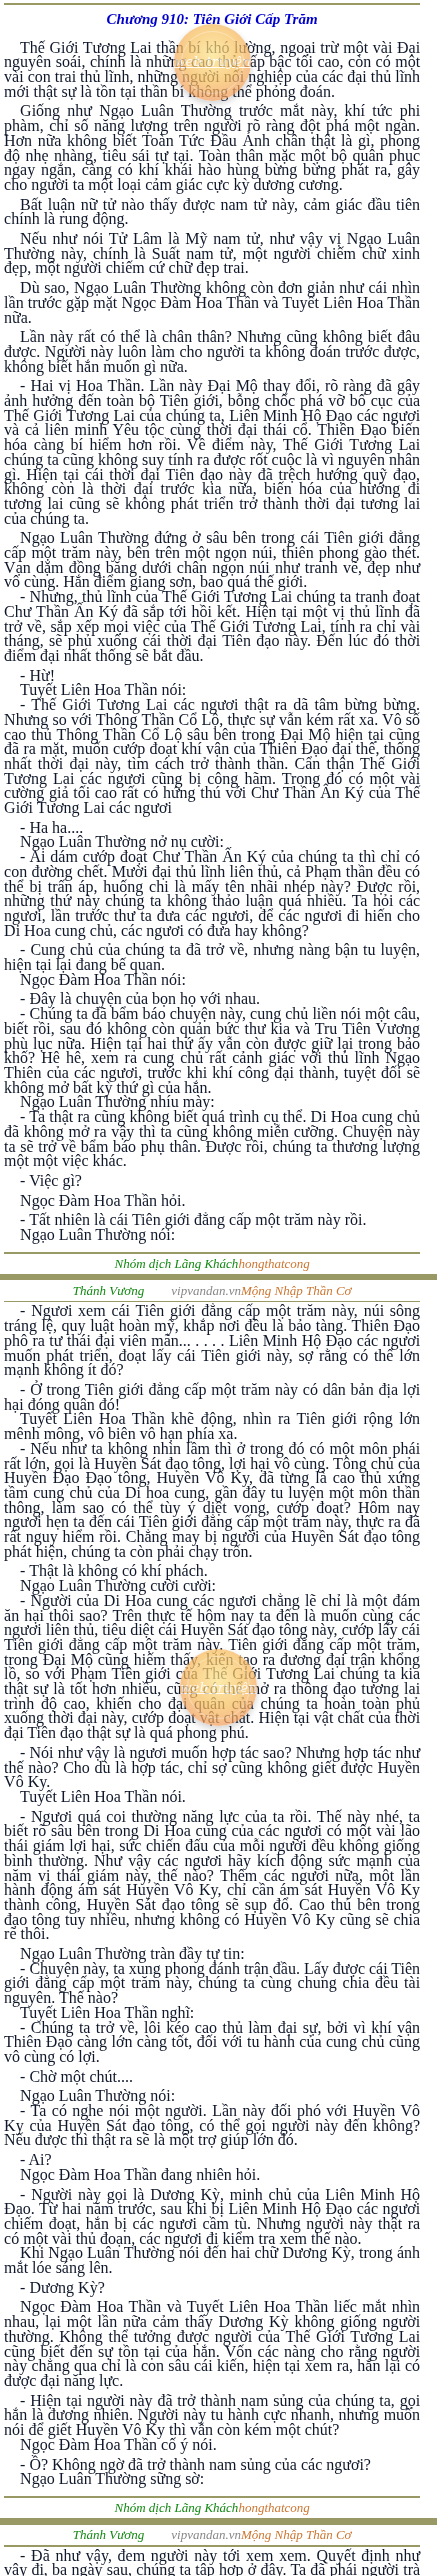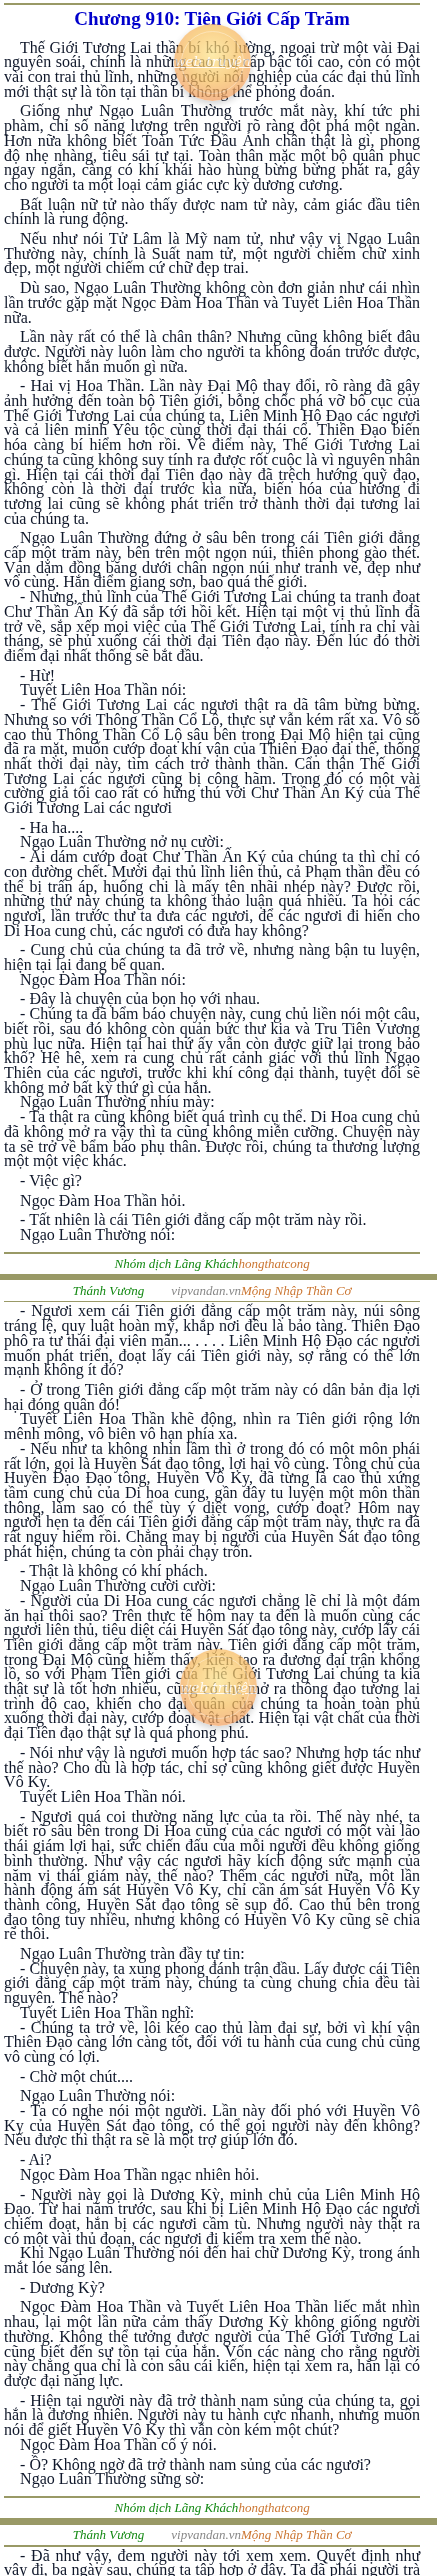--- a/index.html
+++ b/index.html
@@ -3,21 +3,21 @@
 <meta charset="utf-8">
 <style>
   html, body { margin: 0; padding: 0; background: #ffffff; }
   body { width: 437px; position: relative; overflow-x: hidden; }
   .page { position: relative; width: 437px; }
   .content { width: 416px; margin-left: 4.1px; position: relative; z-index: 1; }
   .rule { height: 1.5px; background: #999966; width: 416px; margin-left: 4.1px; }
   .band { height: 6.2px; background: #999966; width: 437px; }
   .title {
     font-family: "Liberation Serif", serif; color: #0000cc;
-    font-size: 19px; text-align: center; margin: 4.1px 0 11.3px 0; line-height: 20.6px;
+    font-size: 15px; text-align: center; margin: 4.1px 0 11.3px 0; line-height: 20.6px; font-style: italic;
   }
   .p {
     font-family: "Liberation Serif", serif; color: #0f172a;
     font-size: 16px; line-height: 14.7px; text-align: justify;
     text-indent: 16px; margin: 0;
   }
   .p.gap { margin-top: 5px; }
   .runhead, .runfoot {
     display: flex; justify-content: center; align-items: center;
     font-family: "Liberation Serif", serif; font-style: italic; font-size: 13px;
@@ -105,21 +105,21 @@
         <p class="p">Tuyết Liên Hoa Thần nói.</p>
         <p class="p gap">- Ngươi quá coi thường năng lực của ta rồi. Thế này nhé, ta biết rõ sâu bên trong Di Hoa cung của các ngươi có một vài lão thái giám lợi hại, sức chiến đấu của mỗi người đều không giống bình thường. Như vậy các ngươi hãy kích động sức mạnh của năm vị thái giám này, thế nào? Thêm các ngươi nữa, một lần hành động ám sát Huyền Vô Ky, chỉ cần ám sát Huyền Vô Ky thành công, Huyền Sát đạo tông sẽ sụp đổ. Cao thủ bên trong đạo tông tuy nhiều, nhưng không có Huyền Vô Ky cũng sẽ chia rẽ thôi.</p>
         <p class="p gap">Ngạo Luân Thường tràn đầy tự tin:</p>
         <p class="p">- Chuyện này, ta xung phong đánh trận đầu. Lấy được cái Tiên giới đẳng cấp một trăm này, chúng ta cùng chung chia đều tài nguyên.  Thế nào?</p>
         <p class="p">Tuyết Liên Hoa Thần nghĩ:</p>
         <p class="p">- Chúng ta trở về, lôi kéo cao thủ làm đại sự, bởi vì khí vận Thiên Đạo càng lớn càng tốt, đối với tu hành của cung chủ cũng vô cùng có lợi.</p>
         <p class="p gap">- Chờ một chút....</p>
         <p class="p gap">Ngạo Luân Thường nói:</p>
         <p class="p">- Ta có nghe nói một người. Lần này đối phó với Huyền Vô Ky của Huyền Sát đạo tông, có thể gọi người này đến không? Nếu được thì thật ra sẽ là một trợ giúp lớn đó.</p>
         <p class="p gap">- Ai?</p>
-        <p class="p">Ngọc Đàm Hoa Thần ngạc nhiên hỏi.</p>
+        <p class="p">Ngọc Đàm Hoa Thần đang nhiên hỏi.</p>
         <p class="p gap">- Người này gọi là Dương Kỳ, minh chủ của Liên Minh Hộ Đạo. Từ hai năm trước, sau khi bị Liên Minh Hộ Đạo các ngươi chiếm đoạt, hắn bị các ngươi cầm tù. Nhưng người này thật ra có một vài thủ đoạn, các ngươi đi kiểm tra xem thế nào.</p>
         <p class="p">Khi Ngạo Luân Thường nói đến hai chữ Dương Kỳ, trong ánh mắt lóe sáng lên.</p>
         <p class="p gap">- Dương Kỳ?</p>
         <p class="p gap">Ngọc Đàm Hoa Thần và Tuyết Liên Hoa Thần liếc mắt nhìn nhau, lại một lần nữa cảm thấy Dương Kỳ không giống người thường. Không thể tưởng được người của Thế Giới Tương Lai cũng biết đến sự tồn tại của hắn. Vốn các nàng cho rằng người này chẳng qua chỉ  là con sâu cái kiến, hiện tại xem ra, hắn lại có được đại năng lực.</p>
         <p class="p gap">- Hiện tại người này đã trở thành nam sủng của chúng ta, gọi hắn là đương nhiên. Người này tu hành cực nhanh, nhưng muốn nói để giết Huyền Vô Ky thì vẫn còn kém một chút?</p>
         <p class="p">Ngọc Đàm Hoa Thần cố ý nói.</p>
         <p class="p gap">- Ồ? Không ngờ đã trở thành nam sủng của các ngươi?</p>
         <p class="p">Ngạo Luân Thường sững sờ:</p>
       </div>
   </div>

